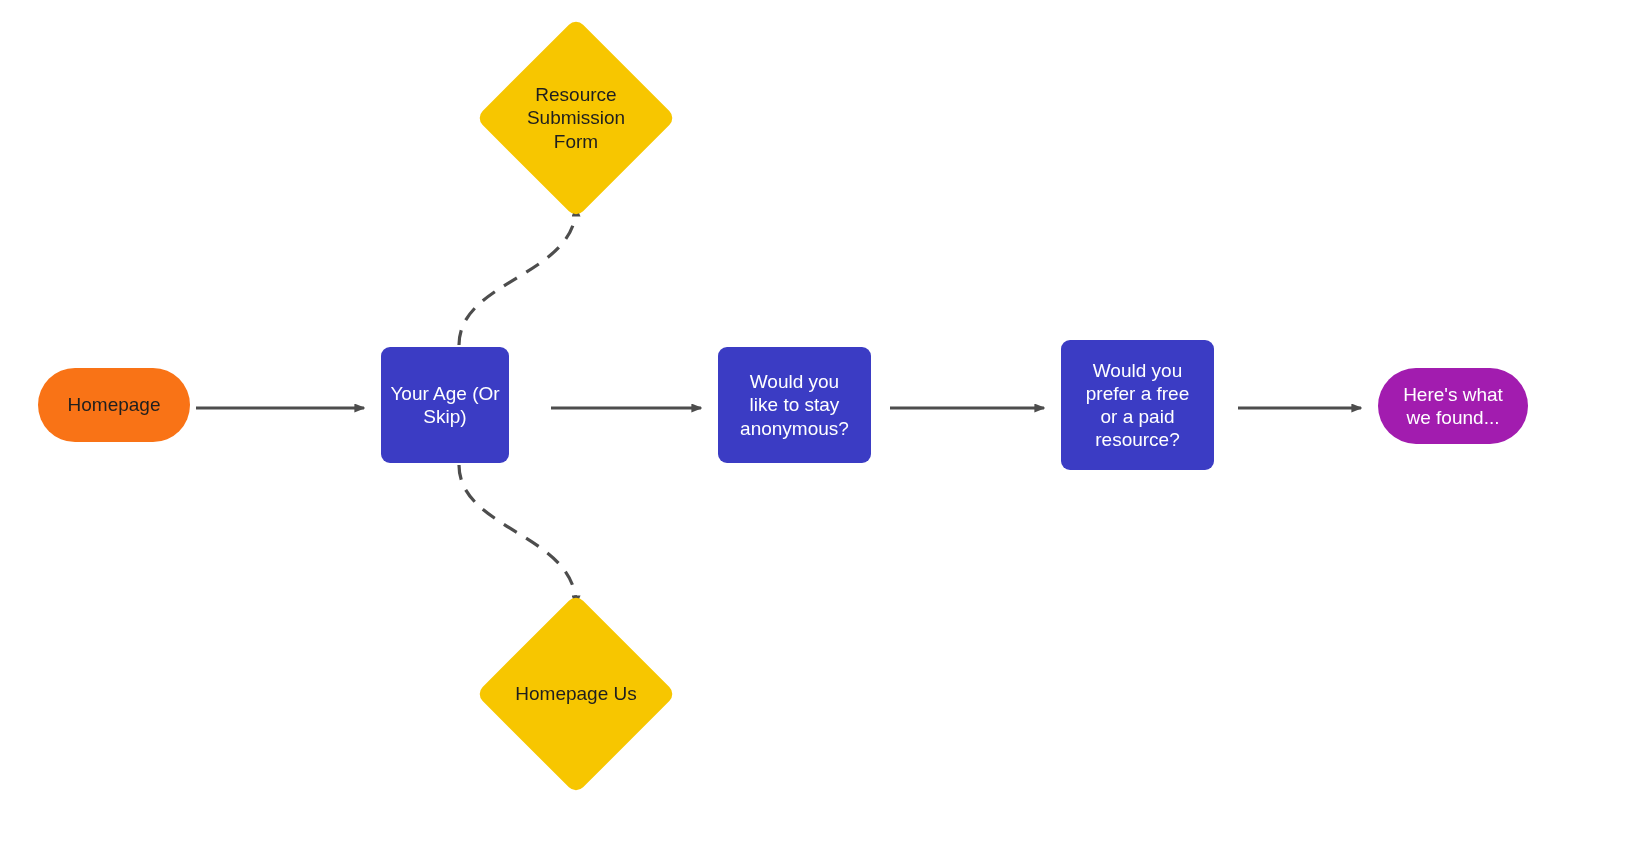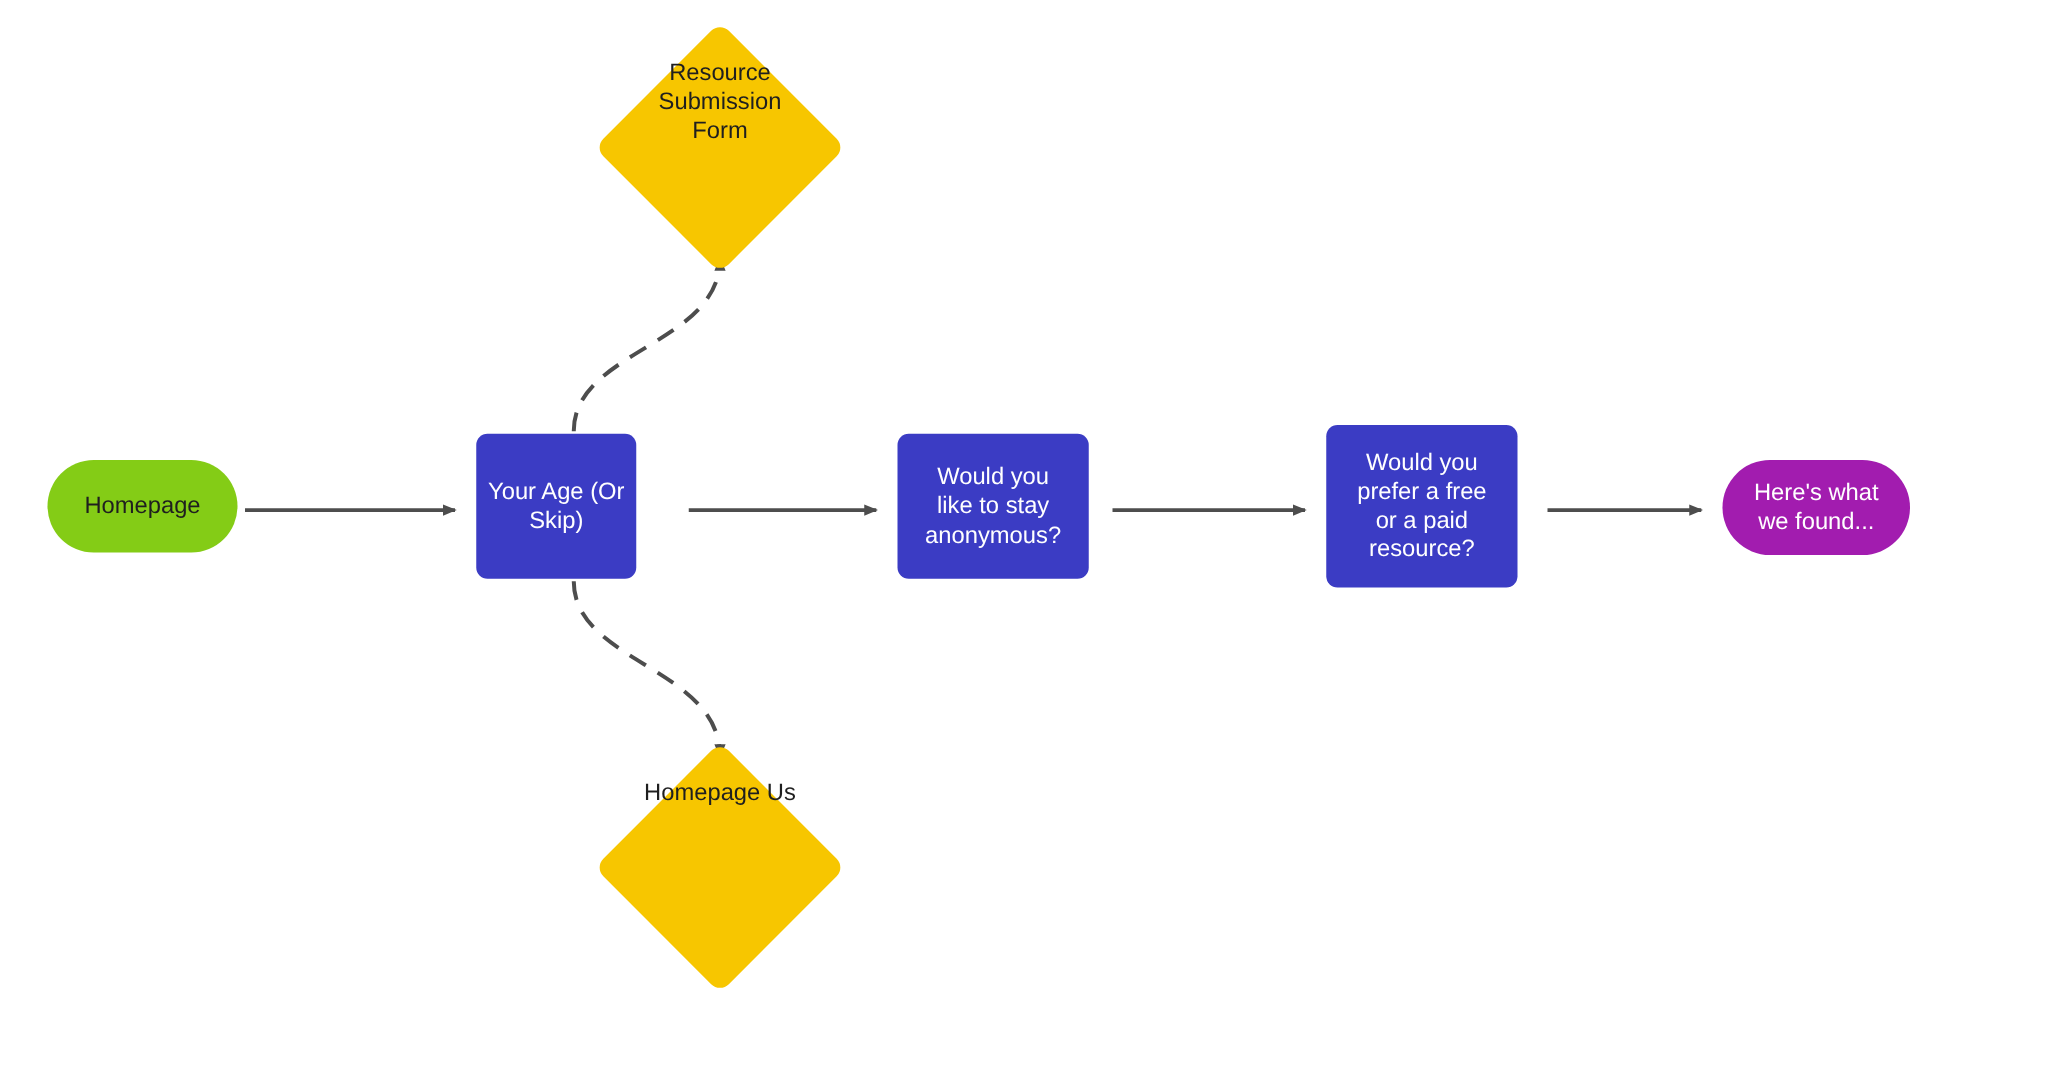--- a/index.html
+++ b/index.html
@@ -38,21 +38,21 @@
   }
   .node-terminal {
     border-radius: 999px;
   }
   .node-process {
     border-radius: 9px;
   }
   .node-decision-wrap {
     position: absolute;
     display: flex;
-    align-items: flex-start;
+    align-items: center;
     justify-content: center;
   }
   .node-decision-shape {
     position: absolute;
     left: 0;
     top: 0;
     width: 100%;
     height: 100%;
     transform: rotate(45deg);
     border-radius: 10px;
@@ -80,21 +80,21 @@
         <path d="M 196 408 L 364 408" fill="none" stroke="#4D4D4D" stroke-width="3" stroke-linecap="butt" marker-end="url(#arrowhead)"></path>
         <path d="M 551 408 L 701 408" fill="none" stroke="#4D4D4D" stroke-width="3" stroke-linecap="butt" marker-end="url(#arrowhead)"></path>
         <path d="M 890 408 L 1044 408" fill="none" stroke="#4D4D4D" stroke-width="3" stroke-linecap="butt" marker-end="url(#arrowhead)"></path>
         <path d="M 1238 408 L 1361 408" fill="none" stroke="#4D4D4D" stroke-width="3" stroke-linecap="butt" marker-end="url(#arrowhead)"></path>
         <path d="M 459 345 C 459 280 576 276 576 207" fill="none" stroke="#4D4D4D" stroke-width="3.2" stroke-linecap="butt" stroke-dasharray="15 11" marker-end="url(#arrowhead)"></path>
         <path d="M 459 465 C 459 530 576 534 576 605" fill="none" stroke="#4D4D4D" stroke-width="3.2" stroke-linecap="butt" stroke-dasharray="15 11" marker-end="url(#arrowhead)"></path>
       </g>
   </svg>
 
   <div id="node-group">
-      <div class="node node-terminal" style="left: 38px; top: 368px; width: 152px; height: 74px; background: #84cc16; color: rgb(31, 31, 31); font-size: 19px;"><span>Homepage</span></div>
+      <div class="node node-terminal" style="left: 38px; top: 368px; width: 152px; height: 74px; background: #f97316; color: rgb(31, 31, 31); font-size: 19px;"><span>Homepage</span></div>
       <div class="node node-process" style="left: 381px; top: 347px; width: 128px; height: 116px; background: rgb(59, 60, 196); color: rgb(255, 255, 255); font-size: 19px;"><span>Your Age (Or
 Skip)</span></div>
       <div class="node node-process" style="left: 718px; top: 347px; width: 153px; height: 116px; background: rgb(59, 60, 196); color: rgb(255, 255, 255); font-size: 19px;"><span>Would you
 like to stay
 anonymous?</span></div>
       <div class="node node-process" style="left: 1061px; top: 340px; width: 153px; height: 130px; background: rgb(59, 60, 196); color: rgb(255, 255, 255); font-size: 19px;"><span>Would you
 prefer a free
 or a paid
 resource?</span></div>
       <div class="node node-terminal" style="left: 1378px; top: 368px; width: 150px; height: 76px; background: #a21caf; color: rgb(255, 255, 255); font-size: 19px;"><span>Here's what

